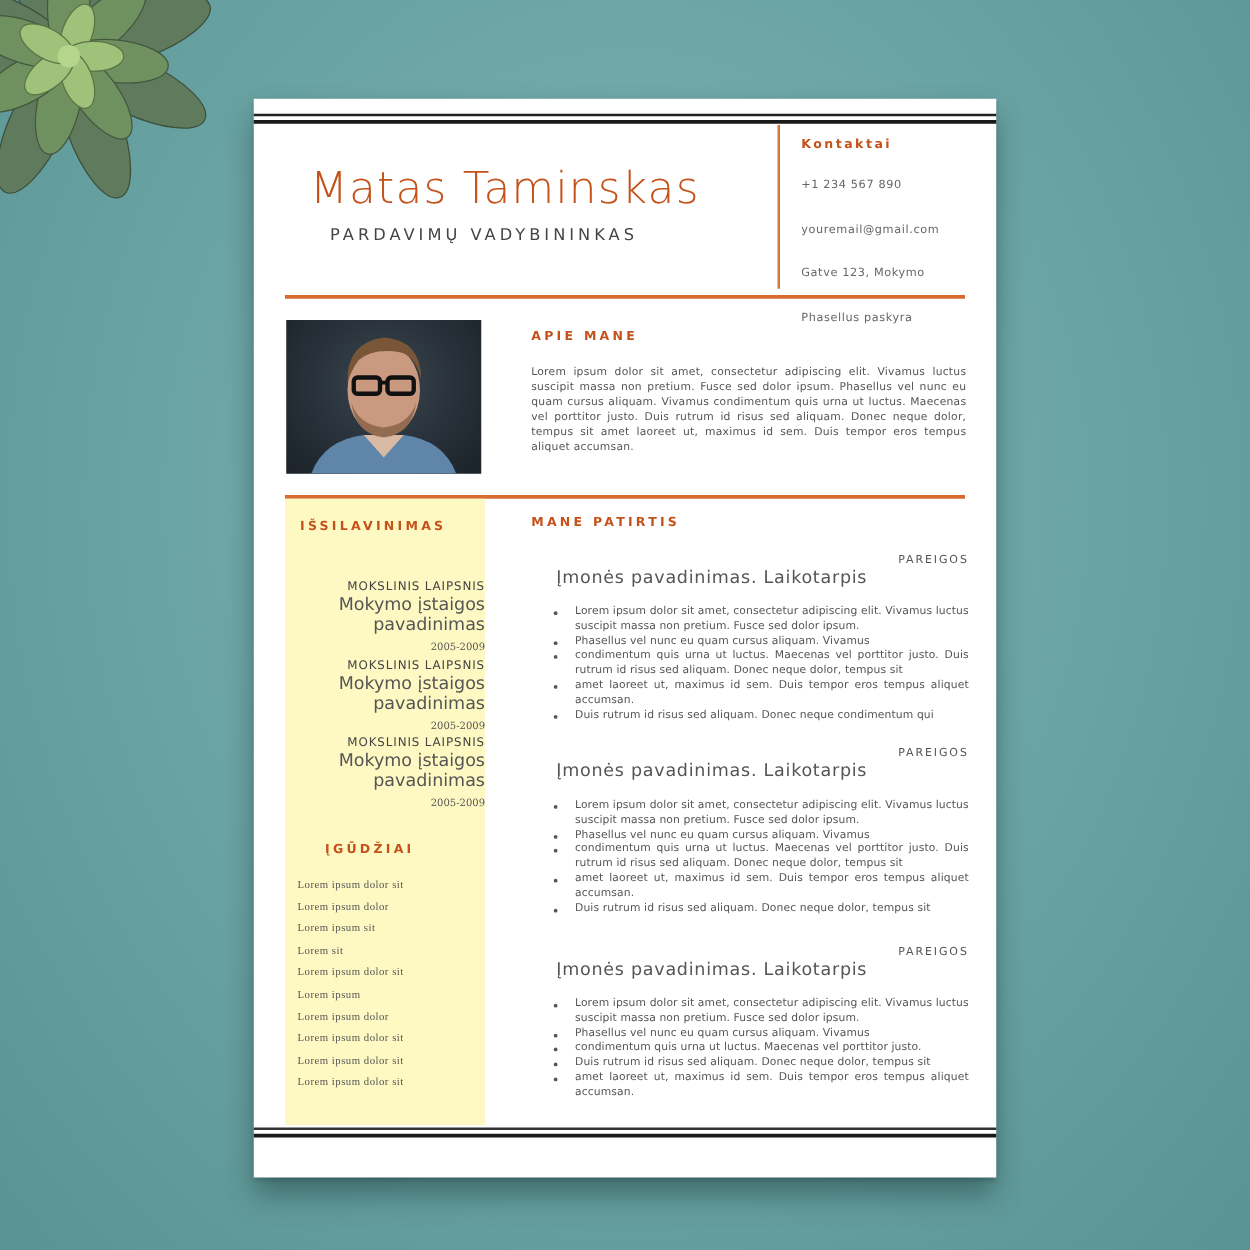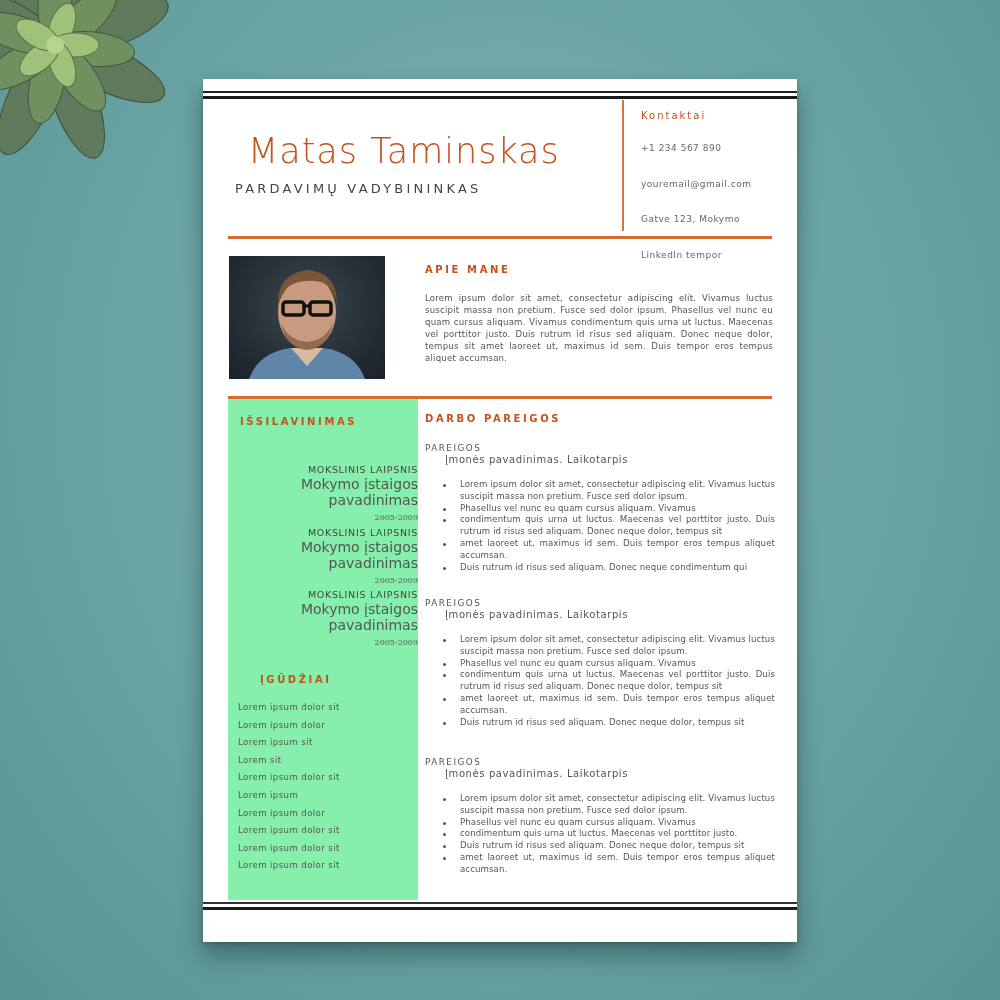--- a/index.html
+++ b/index.html
@@ -23,26 +23,26 @@
   .r2 { top: 17px; height: 3px; }
   .r3 { top: 823px; height: 2px; background:#333; }
   .r4 { top: 828px; height: 3px; }
 
   .name {
     position: absolute; left: 45px; top: 52px;
     font-family: "DejaVu Sans", sans-serif; font-weight: 300;
     font-size: 35px; color: #c4521a; letter-spacing: 1px;
   }
   .job {
-    position: absolute; left: 32px; top: 102px;
+    position: absolute; left: 61px; top: 102px;
     font-size: 13px; letter-spacing: 3.2px; color: #444;
   }
   .vdivider { position: absolute; left: 419px; top: 21px; width: 2px; height: 131px; background: #d8743e; }
   .contacts { position: absolute; left: 438px; top: 31px; }
-  .contacts .title { font-size: 10px; font-weight: normal; letter-spacing: 2px; color: #c4521a; margin-bottom: 15px; }
+  .contacts .title { font-size: 10px; font-weight: bold; letter-spacing: 2px; color: #c4521a; margin-bottom: 15px; }
   .contacts .line { font-size: 9px; color: #666; letter-spacing: 0.5px; line-height: 15.5px; margin-top: 20px; }
 
   .hrule-orange { position: absolute; left: 25px; width: 544px; height: 3px; background: #d86b2f; }
   .hr1 { top: 157px; }
   .hr2 { top: 317px; }
 
   .photo {
     position: absolute; left: 26px; top: 177px; width: 156px; height: 123px;
     background: radial-gradient(ellipse at 50% 40%, #3a4650 0%, #232b33 70%, #1b2228 100%);
     overflow: hidden;
@@ -51,35 +51,35 @@
   .section-title {
     position: absolute; font-size: 10px; font-weight: bold; letter-spacing: 2.6px; color: #c4521a;
   }
   .about-title { left: 222px; top: 185px; }
   .about-text {
     position: absolute; left: 222px; top: 213px; width: 348px;
     font-size: 8.6px; line-height: 12px; color: #555; text-align: justify; letter-spacing: 0.2px;
   }
 
   .sidebar {
-    position: absolute; left: 25px; top: 320px; width: 190px; height: 501px; background: #86efac;
+    position: absolute; left: 25px; top: 320px; width: 160px; height: 501px; background: #fef9c3;
   }
   .edu-title { left: 12px; top: 17px; }
   .edu-item { position: absolute; left: 10px; text-align: right; }
   .edu-item .deg { font-size: 9.5px; color: #444; letter-spacing: 0.7px; }
   .edu-item .school { font-size: 14px; color: #555; margin-top: 1px; }
   .edu-item .years { font-size: 8px; color: #555; margin-top: 5px; font-family: "DejaVu Serif", serif; }
   .skills-title { left: 12px; top: 275px; padding-left: 20px; }
-  .skills { position: absolute; left: 10px; top: 303px; }
+  .skills { position: absolute; left: 10px; top: 303px; font-family: Liberation Serif, serif; }
   .skills .skill { font-size: 8.6px; color: #555; letter-spacing: 0.4px; height: 17.6px; }
 
   .work-title { left: 222px; top: 334px; }
   .job-block { position: absolute; left: 222px; width: 350px; }
-  .job-block .role { font-size: 8.8px; letter-spacing: 1.5px; color: #555; }
-  .job-block .company { font-size: 10px; color: #555; letter-spacing: 0.6px; margin-top: 1px; padding-left: 20px; }
+  .job-block .role { font-size: 8.8px; letter-spacing: 1.5px; color: #555; text-align: right; }
+  .job-block .company { font-size: 14px; color: #555; letter-spacing: 0.6px; margin-top: 1px; padding-left: 20px; }
   .job-block ul { list-style: none; margin-top: 14px; padding-left: 16px; }
   .job-block li {
     position: relative; padding-left: 19px; font-size: 8.6px; line-height: 11.8px; color: #555;
     text-align: justify; letter-spacing: 0.1px;
   }
   .job-block li::before {
     content: ""; position: absolute; left: 2px; top: 5px; width: 3px; height: 3px; border-radius: 50%; background: #555;
   }
 </style>
 </head>
@@ -123,21 +123,21 @@
 
   <div class="name">Matas Taminskas</div>
   <div class="job">PARDAVIMŲ VADYBININKAS</div>
 
   <div class="vdivider"></div>
   <div class="contacts">
     <div class="title">Kontaktai</div>
     <div class="line">+1 234 567 890</div>
     <div class="line">youremail@gmail.com</div>
     <div class="line">Gatve 123, Mokymo</div>
-    <div class="line">LinkedIn tempor</div>
+    <div class="line">Phasellus paskyra</div>
   </div>
 
   <div class="hrule-orange hr1"></div>
 
   <div class="photo">
     <svg width="156" height="123" viewBox="0 0 156 123">
       <path d="M20 123 Q30 96 62 92 L94 92 Q126 96 136 123 Z" fill="#5f86a8"></path>
       <path d="M62 92 L78 110 L94 92 Z" fill="#d8b9a3"></path>
       <ellipse cx="78" cy="56" rx="29" ry="37" fill="#c99a80"></ellipse>
       <path d="M49 50 Q48 18 78 14 Q108 16 108 48 Q104 30 92 26 Q70 22 58 32 Q52 40 49 50 Z" fill="#7a5638"></path>
@@ -180,21 +180,21 @@
       <div class="skill">Lorem sit</div>
       <div class="skill">Lorem ipsum dolor sit</div>
       <div class="skill">Lorem ipsum</div>
       <div class="skill">Lorem ipsum dolor</div>
       <div class="skill">Lorem ipsum dolor sit</div>
       <div class="skill">Lorem ipsum dolor sit</div>
       <div class="skill">Lorem ipsum dolor sit</div>
     </div>
   </div>
 
-  <div class="section-title work-title">DARBO PAREIGOS</div>
+  <div class="section-title work-title">MANE PATIRTIS</div>
 
   <div class="job-block" style="top:364px">
     <div class="role">PAREIGOS</div>
     <div class="company">Įmonės pavadinimas. Laikotarpis</div>
     <ul>
       <li>Lorem ipsum dolor sit amet, consectetur adipiscing elit. Vivamus luctus suscipit massa non pretium. Fusce sed dolor ipsum.</li>
       <li>Phasellus vel nunc eu quam cursus aliquam. Vivamus</li>
       <li>condimentum quis urna ut luctus. Maecenas vel porttitor justo. Duis rutrum id risus sed aliquam. Donec neque dolor, tempus sit</li>
       <li>amet laoreet ut, maximus id sem. Duis tempor eros tempus aliquet accumsan.</li>
       <li>Duis rutrum id risus sed aliquam. Donec neque condimentum qui</li>

